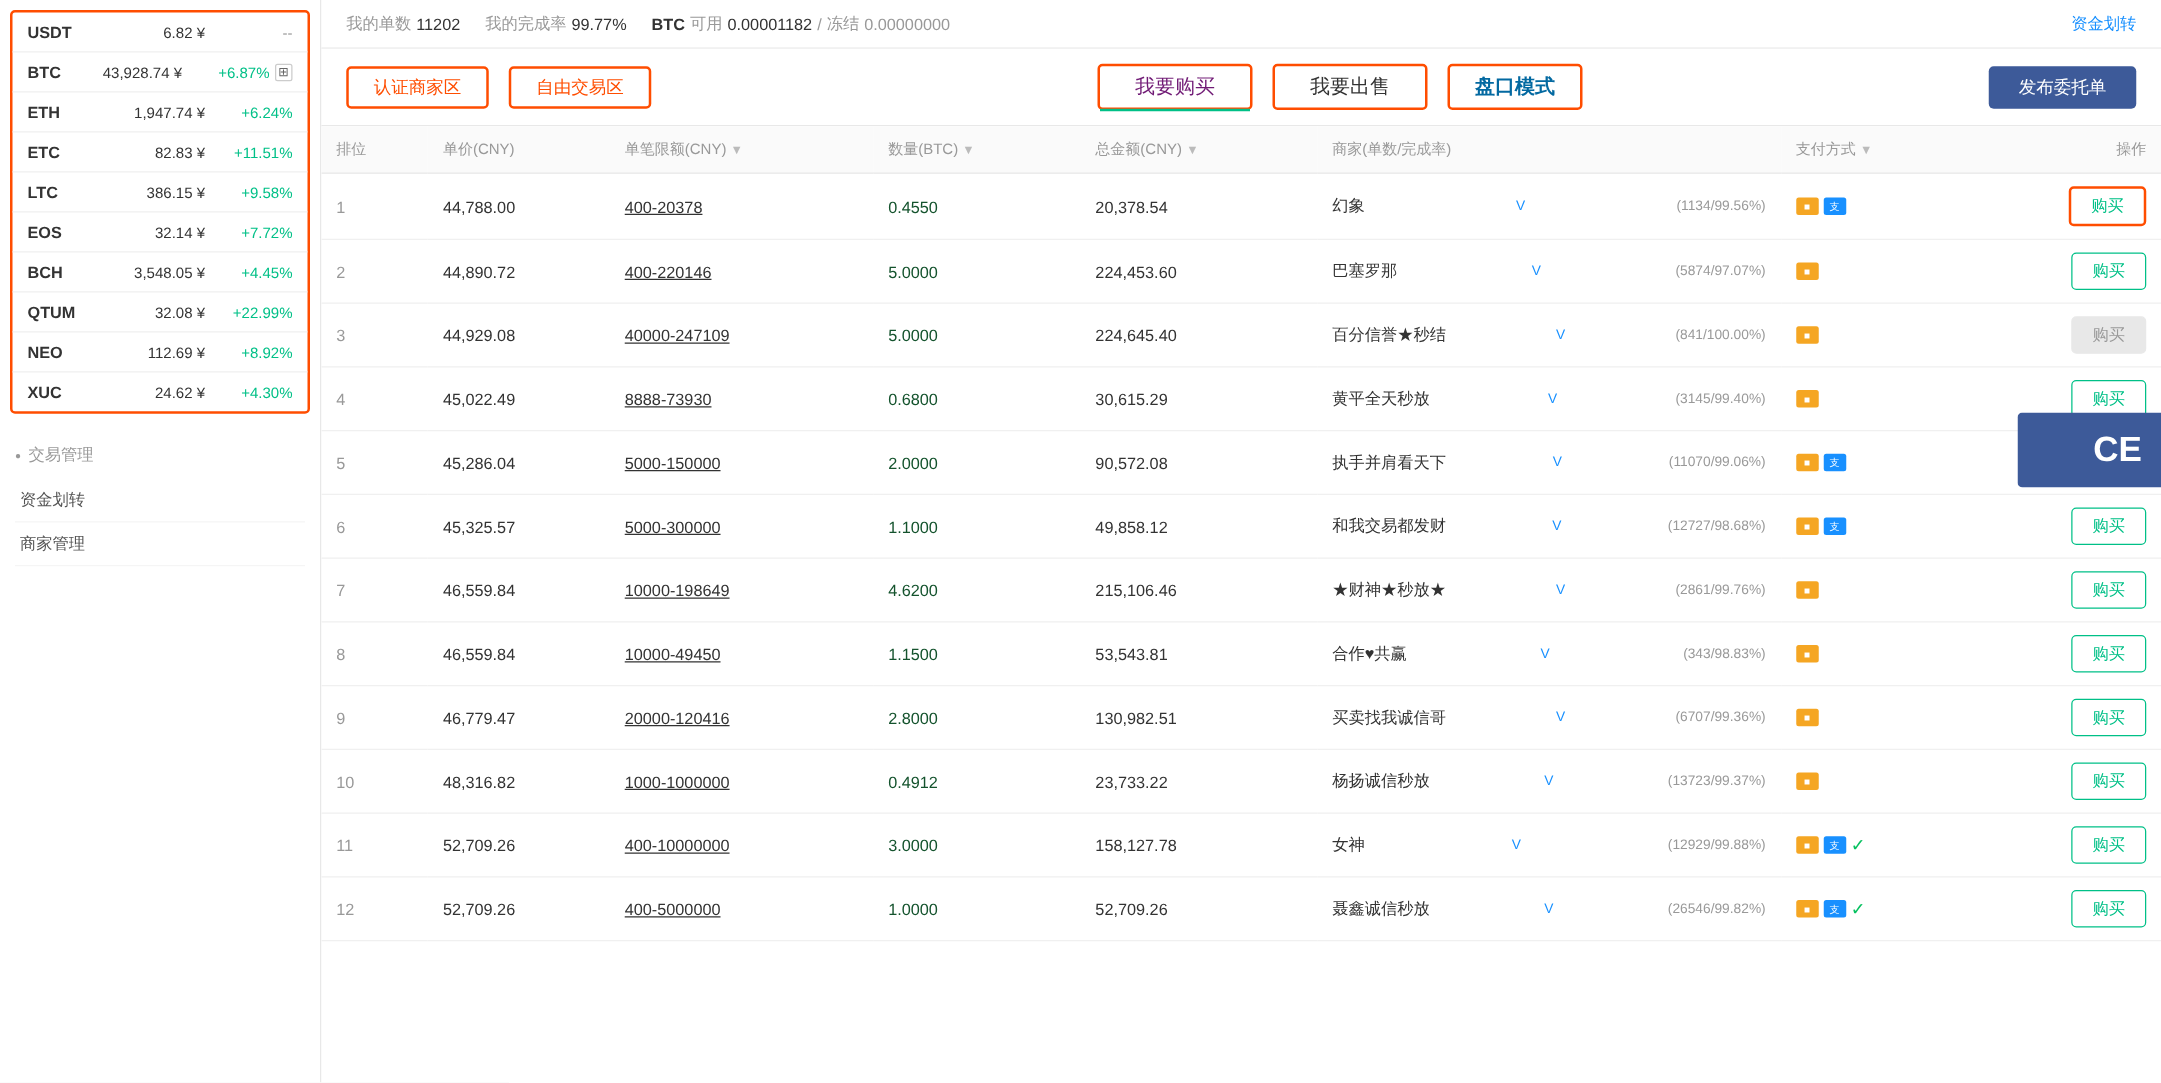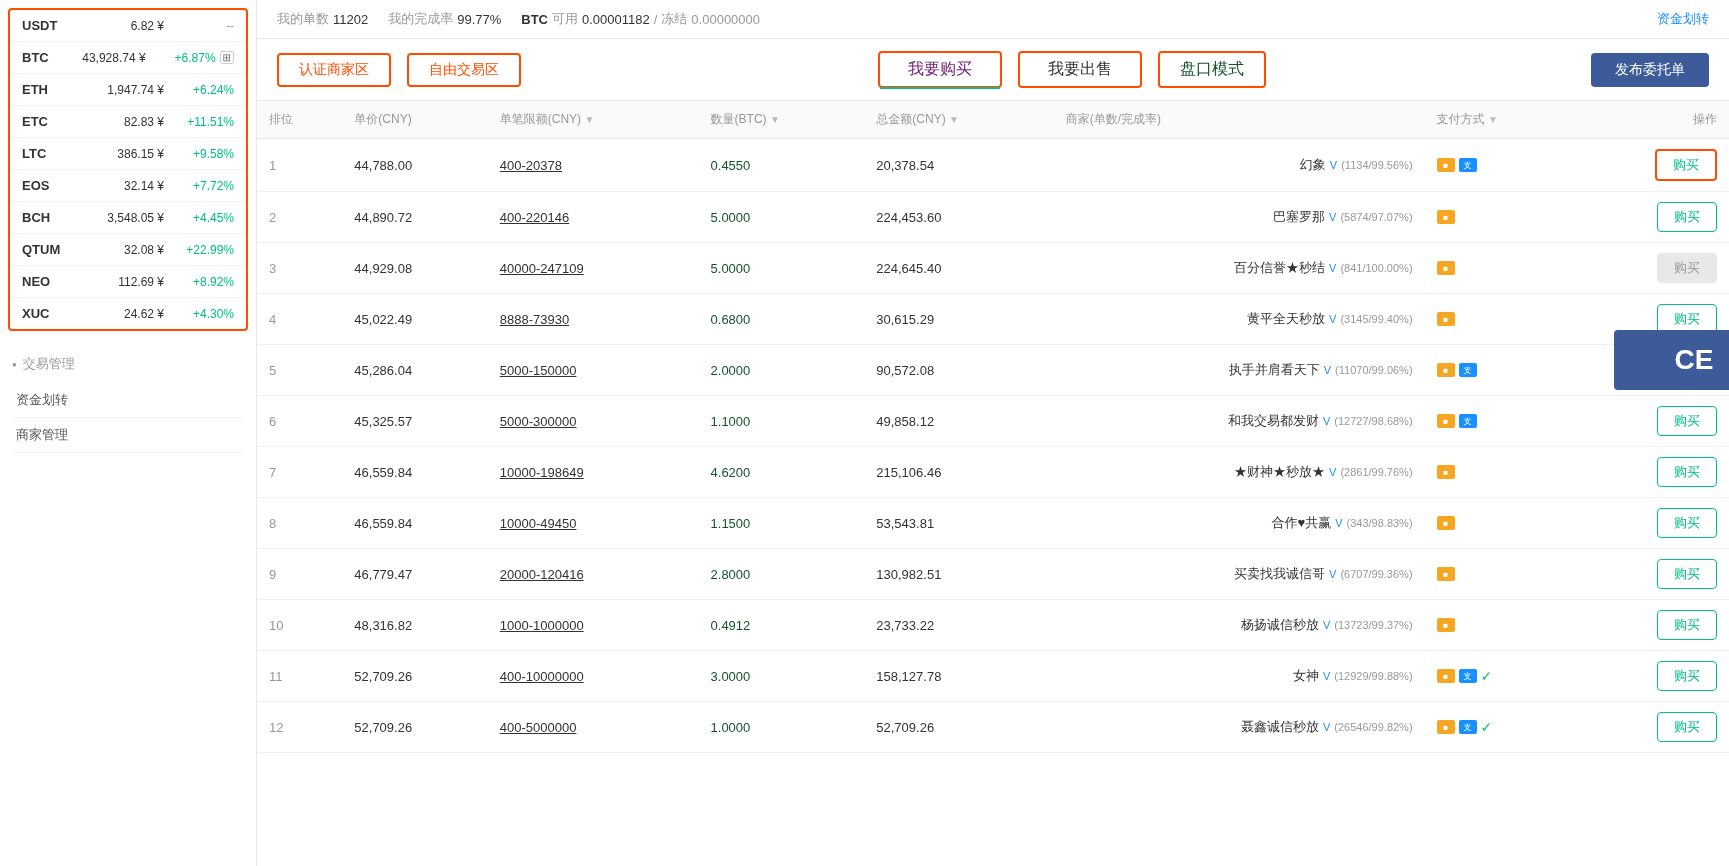--- a/index.html
+++ b/index.html
@@ -34,37 +34,37 @@
     .topbar-balance { color: #333; }
     .topbar-frozen { color: #999; }
     .topbar-link { color: #1890ff; cursor: pointer; margin-left: auto; font-size: 13px; }
 
     
     .actionbar { background: #fff; padding: 12px 20px; border-bottom: 1px solid #e8e8e8; display: flex; align-items: center; gap: 16px; }
     .btn-tab { padding: 6px 20px; border: 2px solid #ff4d00; border-radius: 4px; background: transparent; color: #ff4d00; cursor: pointer; font-size: 14px; }
     .btn-buy { padding: 6px 28px; border: 2px solid #ff4d00; border-radius: 4px; background: transparent; color: #701a75; cursor: pointer; font-size: 16px; font-weight: 500; position: relative; margin-left: 32px; }
     .btn-buy::after { content: ''; position: absolute; bottom: -3px; left: 0; right: 0; height: 2px; background: #00c087; }
     .btn-sell { padding: 6px 28px; border: 2px solid #ff4d00; border-radius: 4px; background: transparent; color: #333; cursor: pointer; font-size: 16px; font-weight: 500; text-align: right; }
-    .btn-market { padding: 6px 20px; border: 2px solid #ff4d00; border-radius: 4px; background: transparent; color: #14532d; cursor: pointer; font-size: 16px; font-weight: 400; }
+    .btn-market { padding: 6px 20px; border: 2px solid #ff4d00; border-radius: 4px; background: transparent; color: #0369a1; cursor: pointer; font-size: 16px; font-weight: 700; }
     .btn-publish { margin-left: auto; padding: 8px 24px; background: #3d5a99; border: none; border-radius: 4px; color: #fff; cursor: pointer; font-size: 14px; font-weight: 500; }
 
     
     .table-container { flex: 1; overflow-y: auto; background: #fff; }
     .trade-table { width: 100%; border-collapse: collapse; }
     .trade-table thead tr { background: #fafafa; }
     .trade-table th { padding: 10px 12px; color: #999; font-weight: normal; font-size: 12px; border-bottom: 1px solid #e8e8e8; text-align: left; white-space: nowrap; }
     .trade-table th.right { text-align: right; }
     .trade-table th .sort-icon { color: #bbb; font-size: 10px; }
     .trade-table td { padding: 10px 12px; border-bottom: 1px solid #f0f0f0; font-size: 13px; }
     .rank { color: #999; }
     .price { color: #333; font-weight: 500; }
     .limit { color: #333; text-decoration: underline; }
     .qty { color: #14532d; }
     .total { color: #333; }
-    .merchant-name { color: #333; display: flex; align-items: center; gap: 4px; justify-content: flex-end; }
+    .merchant-name { color: #333; display: flex; align-items: center; gap: 4px; justify-content: space-between; }
     .merchant-verify { color: #1890ff; font-size: 11px; }
     .merchant-stats { color: #999; font-size: 11px; }
     .payment-icons { display: flex; gap: 4px; align-items: center; }
     .pay-icon-bank { width: 18px; height: 14px; background: #f5a623; border-radius: 2px; display: inline-flex; align-items: center; justify-content: center; font-size: 8px; color: #fff; }
     .pay-icon-alipay { width: 18px; height: 14px; background: #1890ff; border-radius: 2px; display: inline-flex; align-items: center; justify-content: center; font-size: 8px; color: #fff; }
     .verify-check { color: #07c160; font-size: 14px; }
     .btn-buy-action { padding: 5px 16px; border: 1px solid #00c087; border-radius: 4px; background: transparent; color: #00c087; cursor: pointer; font-size: 13px; }
     .btn-buy-action.outlined-red { border: 2px solid #ff4d00; }
     .btn-buy-action.disabled { background: #e8e8e8; color: #999; border-color: #e8e8e8; cursor: not-allowed; }
     .col-merchant { text-align: right; }

